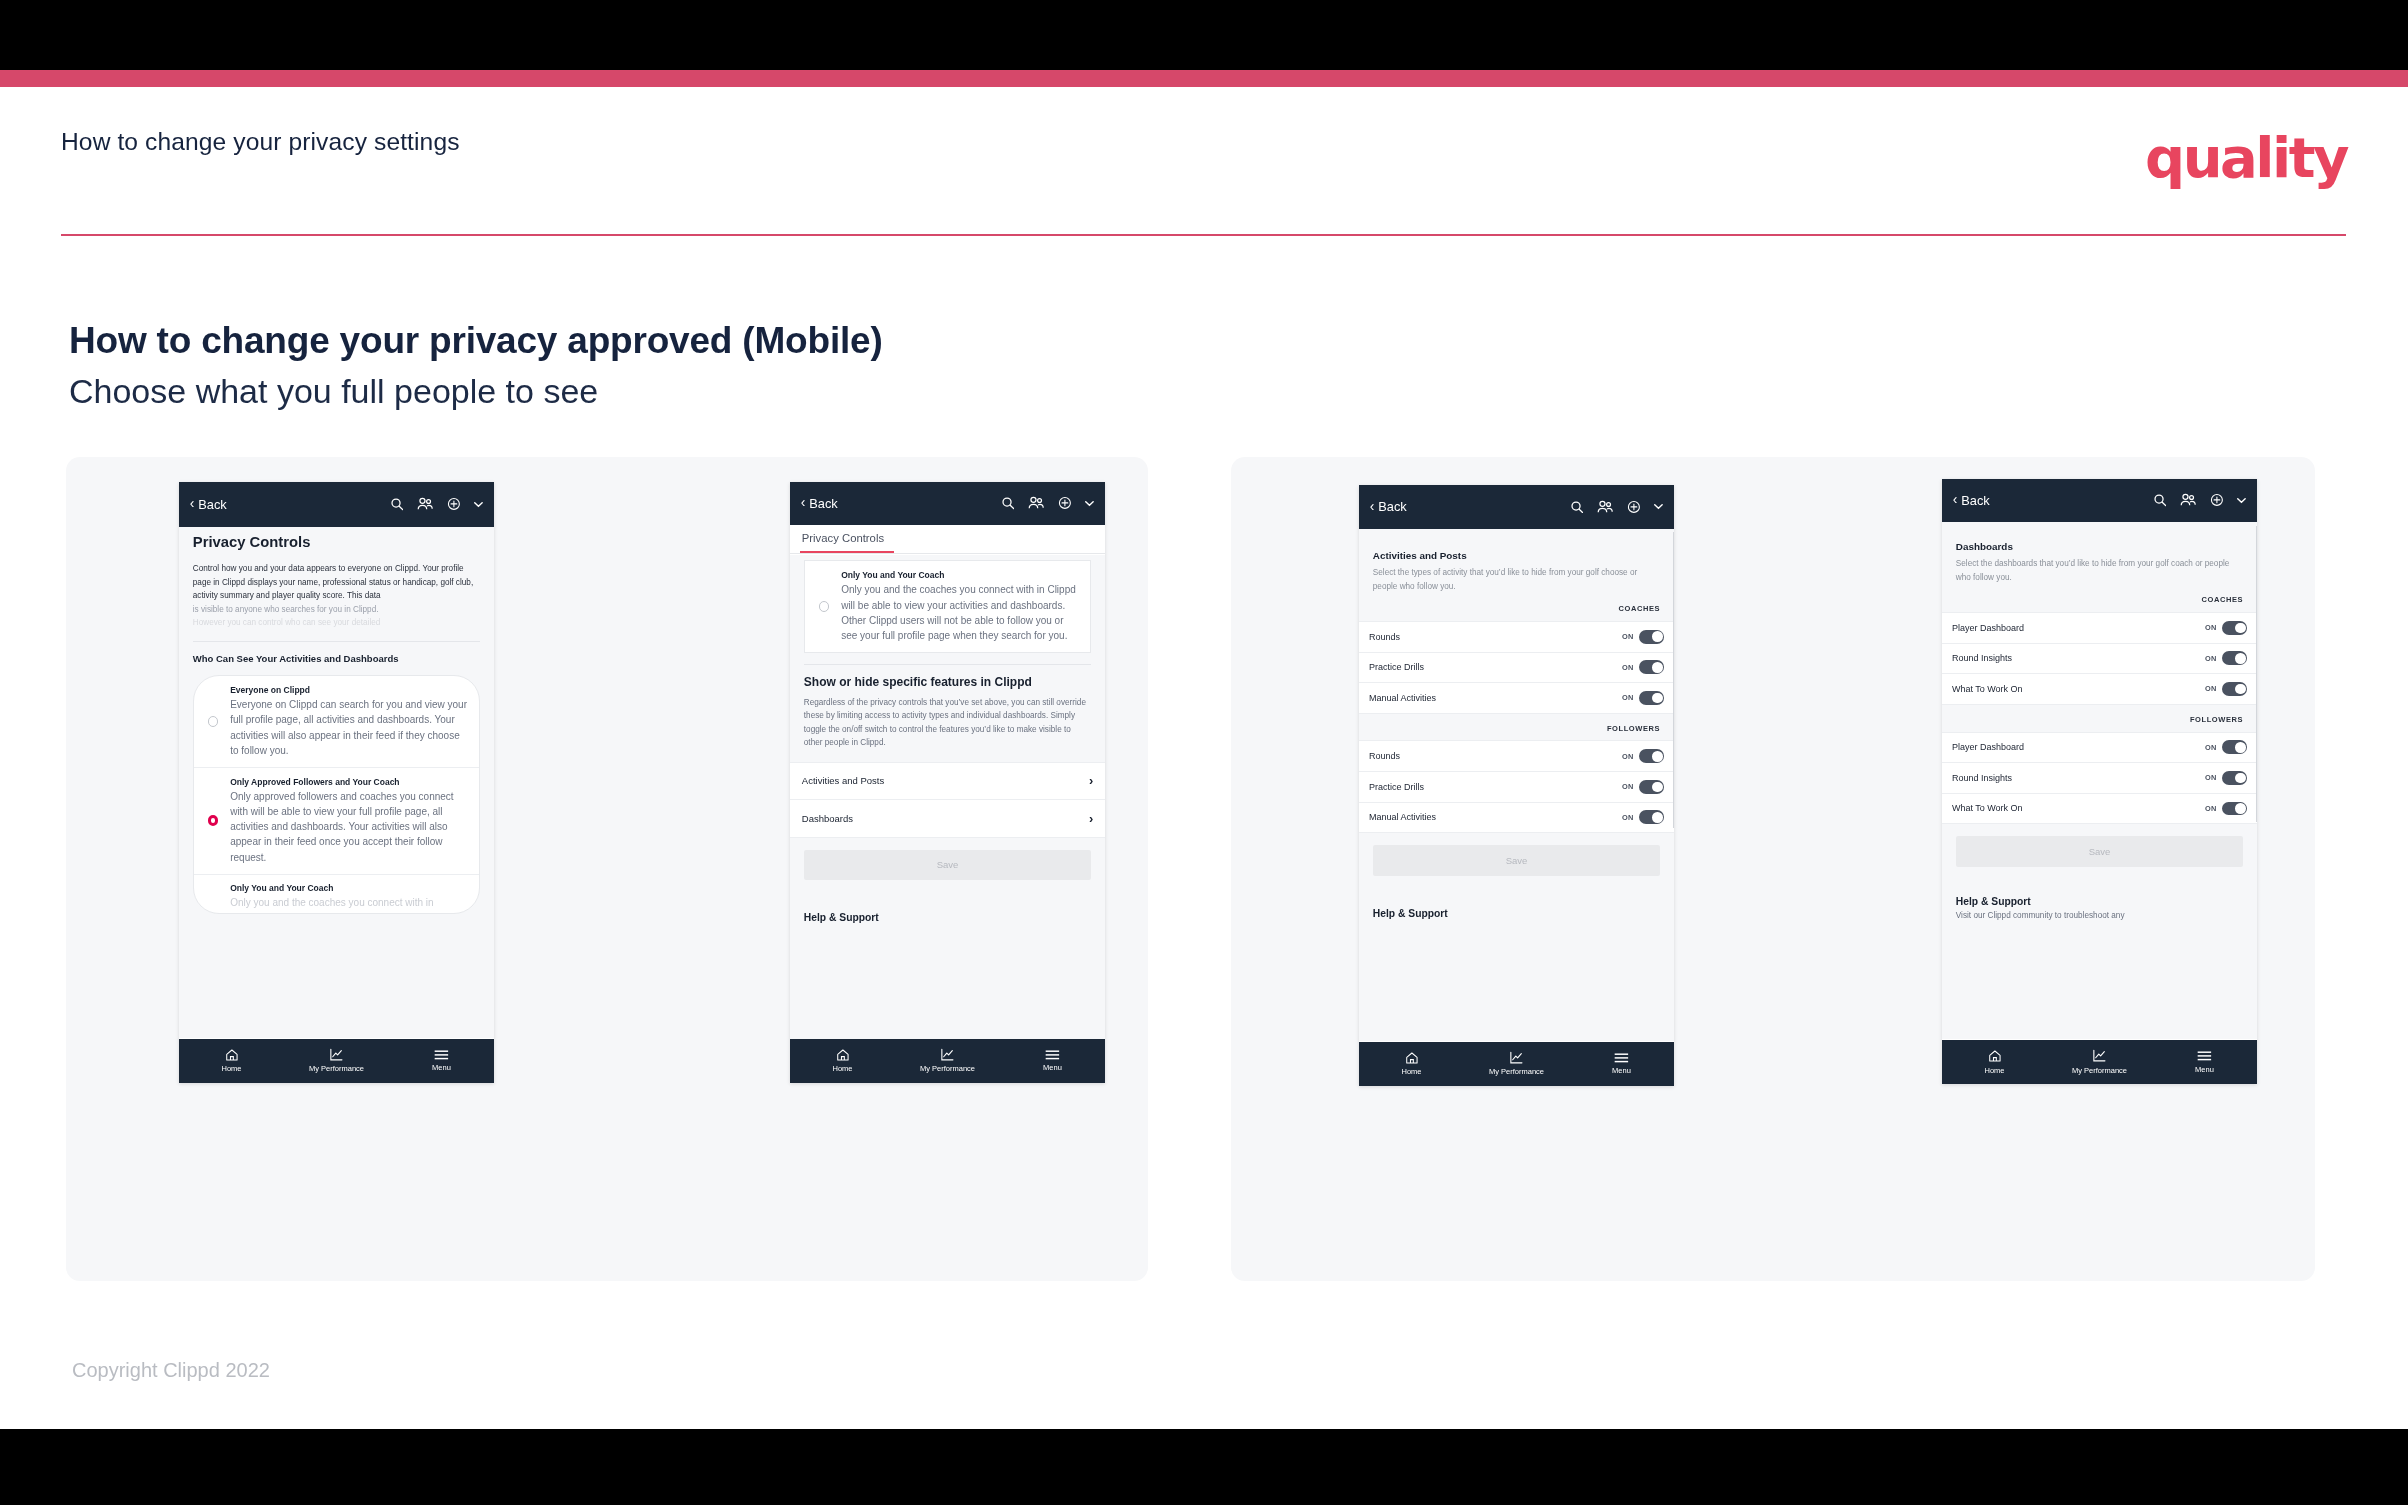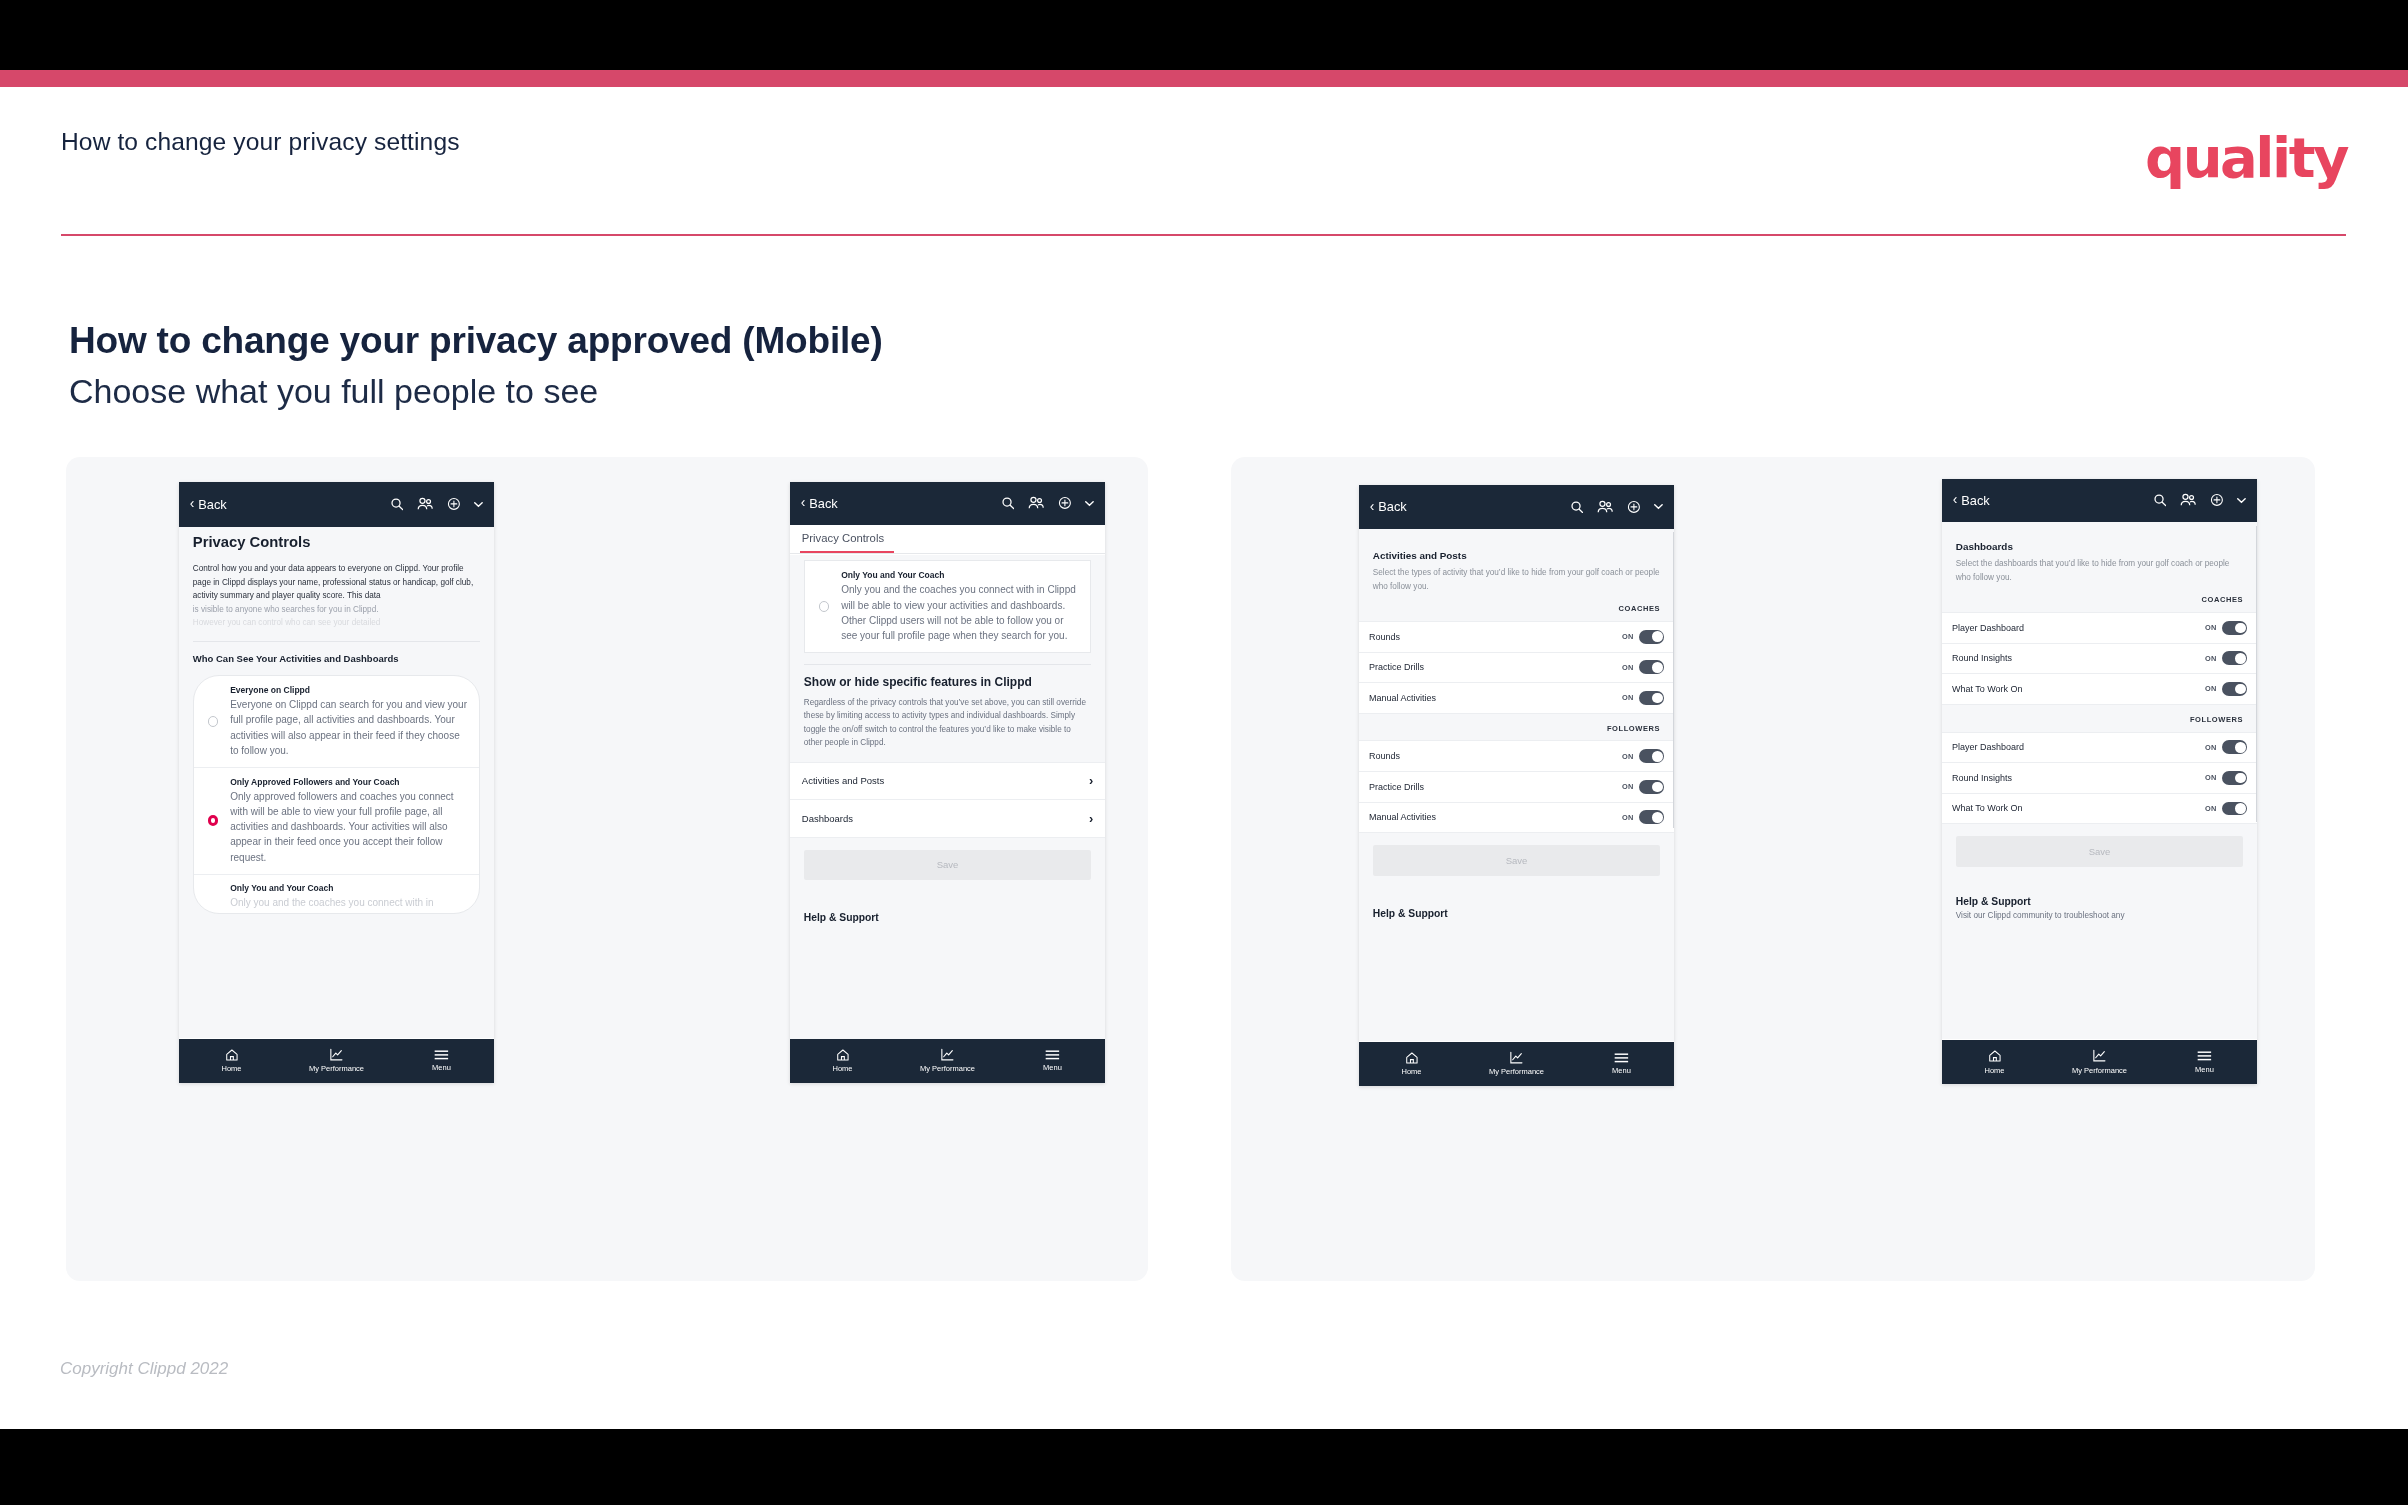--- a/index.html
+++ b/index.html
@@ -48,22 +48,22 @@
 
   
   .panel {
     position:absolute; top:457px; height:824px;
     background:#f6f7f9; border-radius:13.8px;
   }
   #panel-a { left:66px; width:1082px; }
   #panel-b { left:1231px; width:1084px; }
 
   .footer {
-    position:absolute; left:60px; top:1359px;
-    font-size:17px; color:#b9bcc2;font-style:italic;
+    position:absolute; left:72px; top:1359px;
+    font-size:20px; color:#b9bcc2;
   }
 
   
   .phone {
     position:absolute;
     background:#ffffff;
     overflow:hidden;
     box-shadow: 0 1px 3.9px rgba(0,0,0,0.13);
   }
   .phone-inner { position:absolute; left:0; top:0; width:100%; height:100%; }
@@ -440,21 +440,21 @@
                 <svg width="8.9" height="6.9" viewBox="0 0 12 8" fill="none" stroke="#fff" stroke-width="1.9">
                   <path d="M1 1.8 L6 6.4 L11 1.8" stroke-linecap="round"></path>
                 </svg>
               </span>
           </div>
         </div>
 
         <div class="body-area" style="top:44px; height:512px; background:#f6f7f9;">
           <div style="padding:21.7px 13.8px 0 13.8px;">
             <div class="sect-h" style="font-size:9.9px;">Activities and Posts</div>
-            <div class="para" style="margin-top:4.9px; color:#8a9099;">Select the types of activity that you’d like to hide from your golf coach or people who follow you.</div>
+            <div class="para" style="margin-top:4.9px; color:#8a9099;">Select the types of activity that you’d like to hide from your golf choose or people who follow you.</div>
             <div class="grp-h" style="margin-top:10.8px;">COACHES</div>
           </div>
 
           <div style="margin-top:7.9px; border-top:1px solid #eceef1;">
             <div class="togrow">
               <span class="t-label">Rounds</span>
               <span class="t-on">ON</span>
               <span class="switch">
                   <span class="knob"></span>
                 </span>

